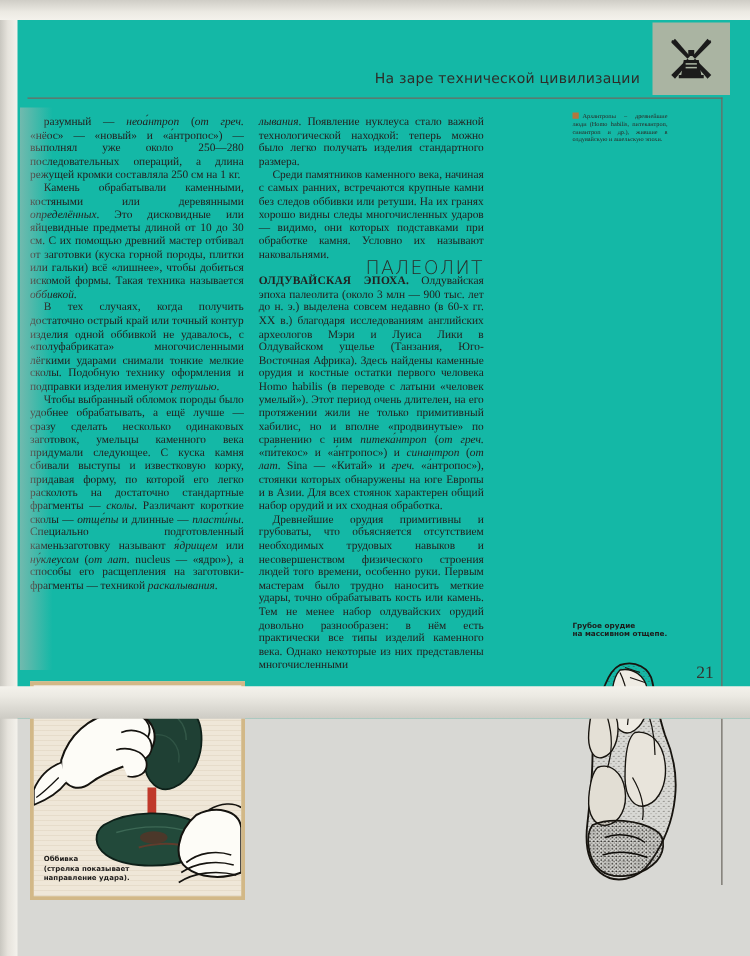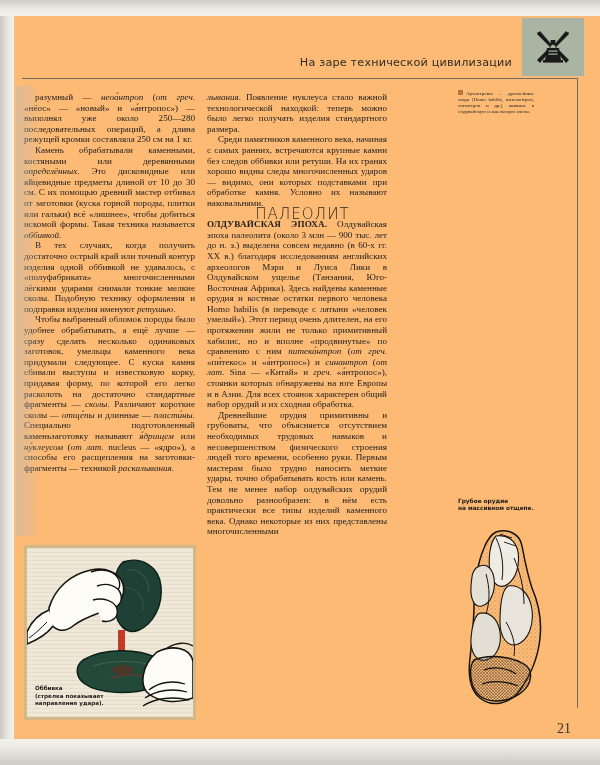--- a/index.html
+++ b/index.html
@@ -11,22 +11,22 @@
     width: 600px;
     height: 765px;
     overflow: hidden;
     font-family: "Liberation Serif", serif;
   }
 
   .page {
     position: absolute;
     left: 0; top: 0;
     width: 600px;
-    height: 765px;
-    background: #fdba74;
+    height: 575px;
+    background: #14b8a6;
   }
 
   
   .scan-shade-left {
     position: absolute;
     left: 0; top: 0;
     width: 14px; height: 765px;
     background: linear-gradient(to right, #c9c7c0 0%, #e6e3dc 45%, #f4f2ec 100%);
   }
   .scan-shade-top {
@@ -109,21 +109,21 @@
   b, strong { font-weight: bold; }
 
   .section-head {
     font-family: "DejaVu Sans", sans-serif;
     font-weight: 300;
     font-size: 15px;
     letter-spacing: 1.1px;
     color: #2b2926;
     margin: 11px 0 7px 0;
     text-indent: 0;
-    text-align: center;
+    text-align: right;
   }
   .epoch-head {
     font-weight: bold;
     letter-spacing: 0.2px;
   }
 
   
   .margin-note {
     position: absolute;
     left: 458px; top: 90px;

